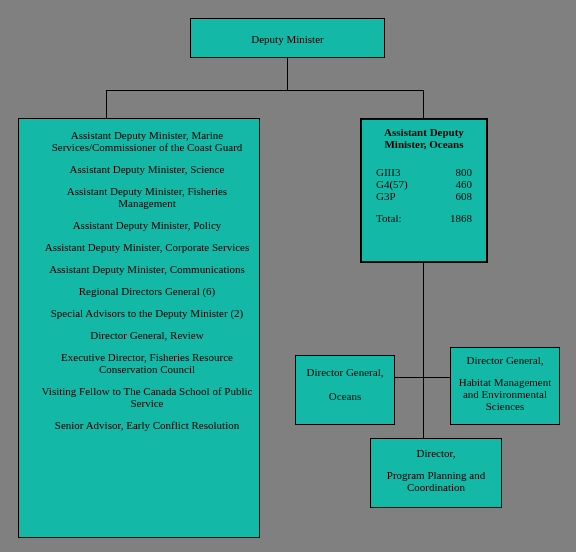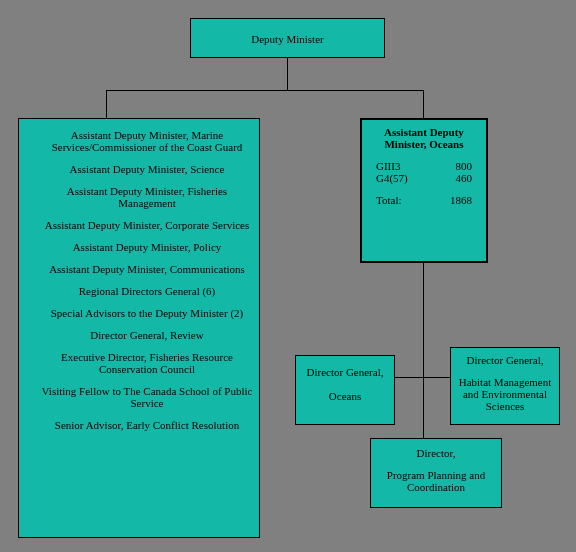--- a/index.html
+++ b/index.html
@@ -39,40 +39,44 @@
 <div class="line vline" style="left:503px;top:377px;height:4px"></div>
 
 <div class="box" style="left:190px;top:18px;width:195px;height:40px;line-height:28px">
   <span>Deputy Minister</span>
 </div>
 
 <div class="box list" style="left:18px;top:118px;width:242px;height:420px;padding-top:10px">
   <div>Assistant Deputy Minister, Marine Services/Commissioner of the Coast Guard</div>
   <div>Assistant Deputy Minister, Science</div>
   <div>Assistant Deputy Minister, Fisheries Management</div>
+  <div>Assistant Deputy Minister, Policy</div>
   <div>Assistant Deputy Minister, Corporate Services</div>
-  <div>Assistant Deputy Minister, Policy</div>
   <div>Assistant Deputy Minister, Communications</div>
   <div>Regional Directors General (6)</div>
   <div>Special Advisors to the Deputy Minister (2)</div>
   <div>Director General, Review</div>
   <div>Executive Director, Fisheries Resource Conservation Council</div>
   <div>Visiting Fellow to The Canada School of Public Service</div>
   <div style="margin-bottom:0">Senior Advisor, Early Conflict Resolution</div>
 </div>
 
 <div class="box thick" style="left:360px;top:118px;width:128px;height:145px">
-  <div style="font-weight:bold;margin-bottom:10px">Assistant Deputy Minister, Oceans</div>
+  <div style="font-weight:bold;margin-bottom:16px">Assistant Deputy Minister, Oceans</div>
   <div class="row">
       <span>GIII3</span>
       <span>800</span>
     </div>
   <div class="row">
       <span>G4(57)</span>
       <span>460</span>
+    </div>
+  <div class="row">
+      <span>G3P</span>
+      <span>608</span>
     </div>
   <div class="row" style="margin-top:10px">
       <span>Total:</span>
       <span>1868</span>
     </div>
 </div>
 
 <div class="box" style="left:295px;top:355px;width:100px;height:70px;padding-top:10px">
   <div style="margin-bottom:12px">Director General,</div>
   <div>Oceans</div>

